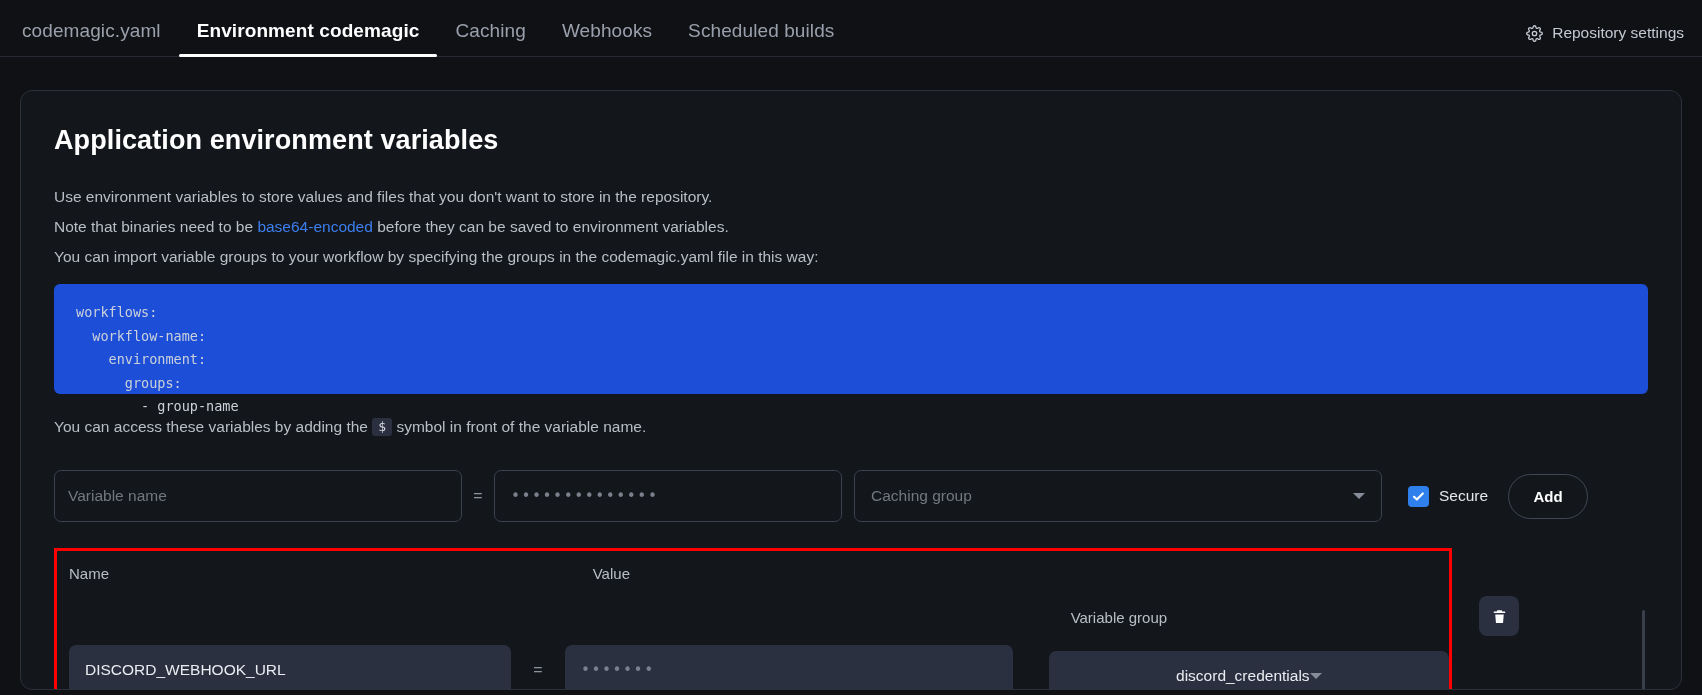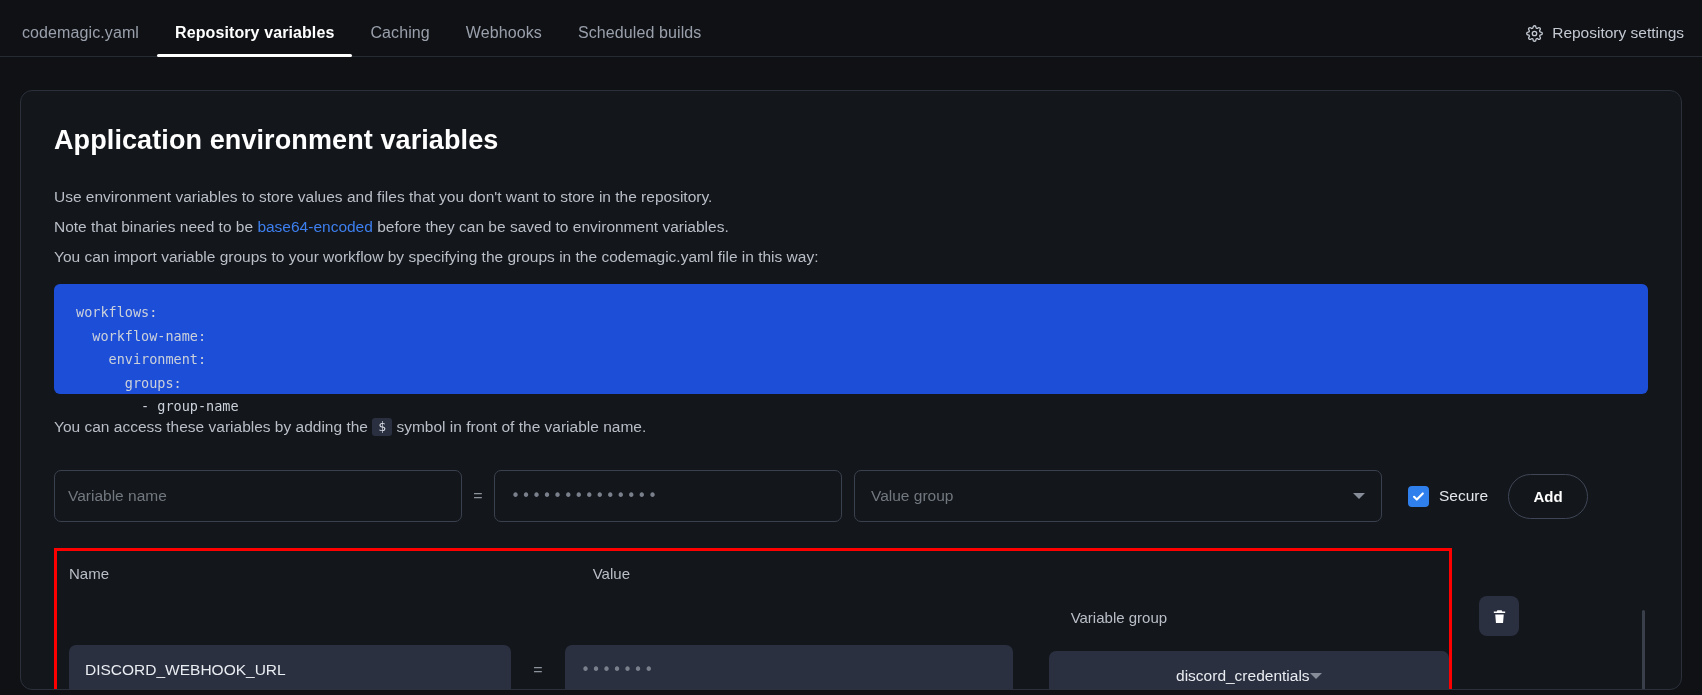--- a/index.html
+++ b/index.html
@@ -18,21 +18,21 @@
     position: relative;
     height: 57px;
     display: flex;
     align-items: flex-end;
     padding: 0 18px 0 20px;
     border-bottom: 1px solid #262a32;
   }
   .tabs { display: flex; align-items: flex-end; gap: 0; }
   .tab {
     position: relative;
-    font-size: 16px;
+    font-size: 19px;
     color: #9aa0ab;
     padding: 0 18px 14px 18px;
     cursor: pointer;
     white-space: nowrap;
     letter-spacing: .1px;
   }
   .tab:first-child { padding-left: 2px; }
   .tab.active { color: #ffffff; font-weight: bold; }
   .tab.active::after {
     content: "";
@@ -251,21 +251,21 @@
     background: #3a404b;
     border-radius: 2px;
   }
 </style>
 </head>
 <body>
 
 <div class="tabbar">
   <div class="tabs">
     <div class="tab">codemagic.yaml</div>
-    <div class="tab active">Repository variables</div>
+    <div class="tab active">Environment codemagic</div>
     <div class="tab">Caching</div>
     <div class="tab">Webhooks</div>
     <div class="tab">Scheduled builds</div>
   </div>
   <div class="repo-settings">
     <span>
       <svg class="gear" viewBox="0 0 24 24" fill="none" stroke="#c3c8d1" stroke-width="1.9">
         <circle cx="12" cy="12" r="3.1"></circle>
         <path d="M19.4 15a1.6 1.6 0 00.33 1.76l.06.06a2 2 0 11-2.83 2.83l-.06-.06A1.6 1.6 0 0015 19.4a1.6 1.6 0 00-1 1.47V21a2 2 0 11-4 0v-.1A1.6 1.6 0 009 19.4a1.6 1.6 0 00-1.76.33l-.06.06a2 2 0 11-2.83-2.83l.06-.06A1.6 1.6 0 004.6 15a1.6 1.6 0 00-1.47-1H3a2 2 0 110-4h.1A1.6 1.6 0 004.6 9a1.6 1.6 0 00-.33-1.76l-.06-.06a2 2 0 112.83-2.83l.06.06A1.6 1.6 0 009 4.6a1.6 1.6 0 001-1.47V3a2 2 0 114 0v.1A1.6 1.6 0 0015 4.6a1.6 1.6 0 001.76-.33l.06-.06a2 2 0 112.83 2.83l-.06.06A1.6 1.6 0 0019.4 9a1.6 1.6 0 001.47 1H21a2 2 0 110 4h-.1a1.6 1.6 0 00-1.5 1z"></path>
       </svg>
@@ -298,21 +298,21 @@
 
   <div class="form-row">
     <div class="field name-field">
       <span class="ph">Variable name</span>
     </div>
     <div class="equals">=</div>
     <div class="field value-field">
       <span class="dots">••••••••••••••</span>
     </div>
     <div class="field group-field">
-      <span class="ph">Value group</span>
+      <span class="ph">Caching group</span>
       <span class="chevron"></span>
     </div>
     <div class="secure-wrap">
       <span class="checkbox">
         <svg viewBox="0 0 16 16" fill="none" stroke="#ffffff" stroke-width="2.6" stroke-linecap="round" stroke-linejoin="round">
           <path d="M2.5 8.4l3.4 3.4 7.4-7.6"></path>
         </svg>
       </span>
       <span class="secure-label">Secure</span>
     </div>

